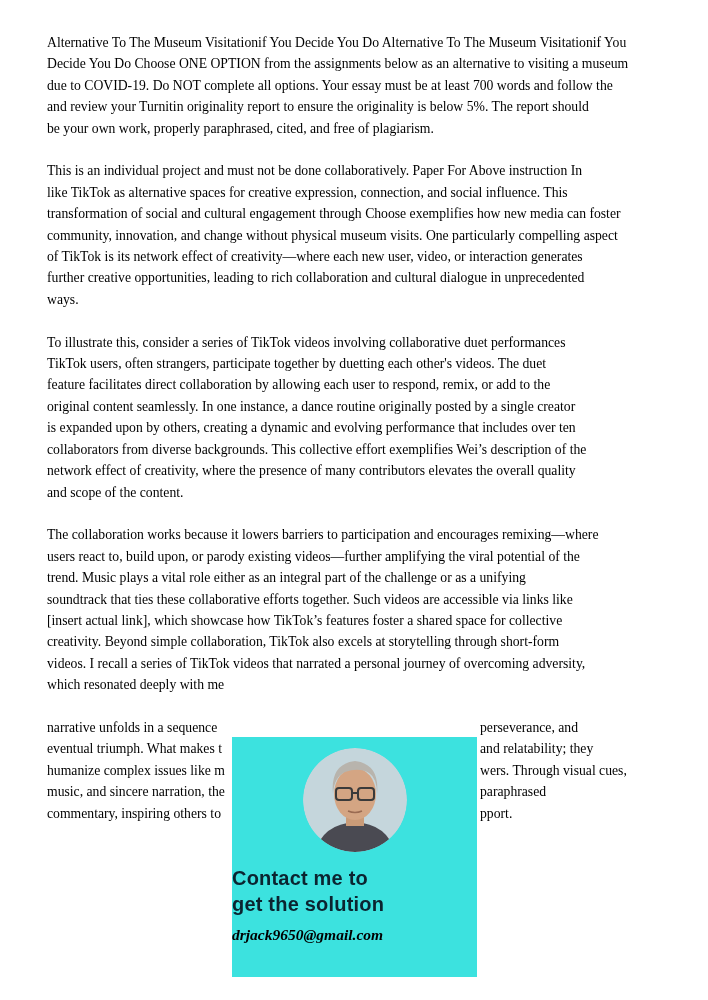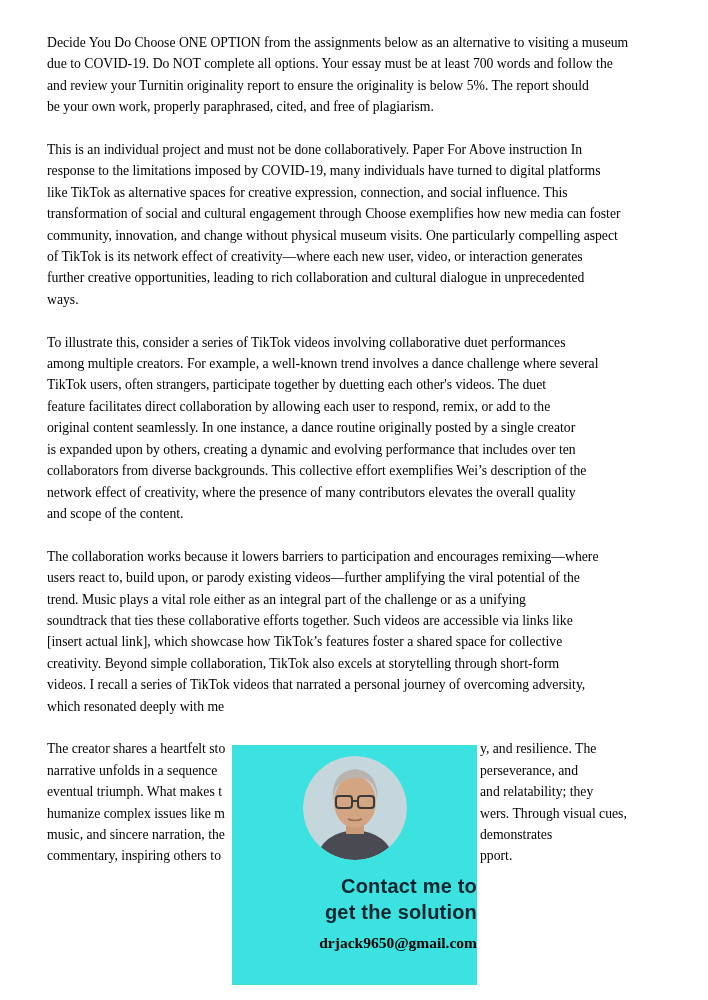--- a/index.html
+++ b/index.html
@@ -23,22 +23,21 @@
     white-space: nowrap;
   }
   .line.split { position: relative; }
   .frag-left { display: inline-block; }
   .frag-right { position: absolute; left: 433px; top: 0; }
 
   .overlay {
     position: absolute;
     left: 232px; top: 737px;
     width: 245px; height: 240px;
-    text-align: right;
-    margin-top: 8px;
+    text-align: left;
   }
   .photo {
     width: 104px; height: 104px;
     margin: 11px auto 0 auto;
     border-radius: 50%;
     overflow: hidden;
     display: block;
   }
   .headline {
     margin-top: 13px;
@@ -53,62 +52,60 @@
     font-family: "Liberation Serif", serif;
     font-weight: bold;
     font-size: 15.5px;
   }
 </style>
 </head>
 <body style="background: rgb(255, 255, 255);">
 
 <div class="doc" id="doc" style="color: rgb(0, 0, 0);">
     <div class="para">
+      <div class="line">Alternative To The Museum Visitationif You Decide You Do Alternative To The Museum Visitationif You</div>
       <div class="line">Decide You Do Choose ONE OPTION from the assignments below as an alternative to visiting a museum</div>
       <div class="line">due to COVID-19. Do NOT complete all options. Your essay must be at least 700 words and follow the</div>
       <div class="line">and review your Turnitin originality report to ensure the originality is below 5%. The report should</div>
       <div class="line">be your own work, properly paraphrased, cited, and free of plagiarism.</div>
     </div>
     <div class="para">
       <div class="line">This is an individual project and must not be done collaboratively. Paper For Above instruction In</div>
-      <div class="line">response to the limitations imposed by COVID-19, many individuals have turned to digital platforms</div>
       <div class="line">like TikTok as alternative spaces for creative expression, connection, and social influence. This</div>
       <div class="line">transformation of social and cultural engagement through Choose exemplifies how new media can foster</div>
       <div class="line">community, innovation, and change without physical museum visits. One particularly compelling aspect</div>
       <div class="line">of TikTok is its network effect of creativity—where each new user, video, or interaction generates</div>
       <div class="line">further creative opportunities, leading to rich collaboration and cultural dialogue in unprecedented</div>
       <div class="line">ways.</div>
     </div>
     <div class="para">
       <div class="line">To illustrate this, consider a series of TikTok videos involving collaborative duet performances</div>
-      <div class="line">among multiple creators. For example, a well-known trend involves a dance challenge where several</div>
       <div class="line">TikTok users, often strangers, participate together by duetting each other's videos. The duet</div>
       <div class="line">feature facilitates direct collaboration by allowing each user to respond, remix, or add to the</div>
       <div class="line">original content seamlessly. In one instance, a dance routine originally posted by a single creator</div>
       <div class="line">is expanded upon by others, creating a dynamic and evolving performance that includes over ten</div>
       <div class="line">collaborators from diverse backgrounds. This collective effort exemplifies Wei’s description of the</div>
       <div class="line">network effect of creativity, where the presence of many contributors elevates the overall quality</div>
       <div class="line">and scope of the content.</div>
     </div>
     <div class="para">
       <div class="line">The collaboration works because it lowers barriers to participation and encourages remixing—where</div>
       <div class="line">users react to, build upon, or parody existing videos—further amplifying the viral potential of the</div>
       <div class="line">trend. Music plays a vital role either as an integral part of the challenge or as a unifying</div>
       <div class="line">soundtrack that ties these collaborative efforts together. Such videos are accessible via links like</div>
       <div class="line">[insert actual link], which showcase how TikTok’s features foster a shared space for collective</div>
       <div class="line">creativity. Beyond simple collaboration, TikTok also excels at storytelling through short-form</div>
       <div class="line">videos. I recall a series of TikTok videos that narrated a personal journey of overcoming adversity,</div>
       <div class="line">which resonated deeply with me</div>
     </div>
     <div class="para">
-      <div class="line split"><span class="frag-left">The creator shares a heartfelt sto</span><span class="frag-right">y, and resilience. The</span></div>
       <div class="line split"><span class="frag-left">narrative unfolds in a sequence</span><span class="frag-right">perseverance, and</span></div>
       <div class="line split"><span class="frag-left">eventual triumph. What makes t</span><span class="frag-right">and relatability; they</span></div>
       <div class="line split"><span class="frag-left">humanize complex issues like m</span><span class="frag-right">wers. Through visual cues,</span></div>
-      <div class="line split"><span class="frag-left">music, and sincere narration, the</span><span class="frag-right">demonstrates</span></div>
+      <div class="line split"><span class="frag-left">music, and sincere narration, the</span><span class="frag-right">paraphrased</span></div>
       <div class="line split"><span class="frag-left">commentary, inspiring others to</span><span class="frag-right">pport.</span></div>
     </div>
   </div>
 
 <div class="overlay" id="overlay" style="background: rgb(60, 226, 223);">
   <span class="photo">
     <svg viewBox="0 0 104 104" width="104" height="104">
       <defs>
           <clipPath id="pc">
             <circle cx="52" cy="52" r="52"></circle>
@@ -126,14 +123,14 @@
           <line x1="49" y1="45" x2="55" y2="45"></line>
         </g>
         <path d="M45 63 Q52 66 59 63" stroke="#9a6b52" stroke-width="1.5" fill="none"></path>
       </g>
     </svg>
   </span>
   <div class="headline" id="headline" style="color: rgb(11, 36, 48);">
     <div>Contact me to</div>
     <div>get the solution</div>
   </div>
-  <div class="email" id="email" style="color: rgb(0, 0, 0);">drjack9650@gmail.com</div>
+  <div class="email" id="email" style="color: rgb(0, 0, 0); font-style: italic;">drjack9650@gmail.com</div>
 </div>
 
 </body></html>

